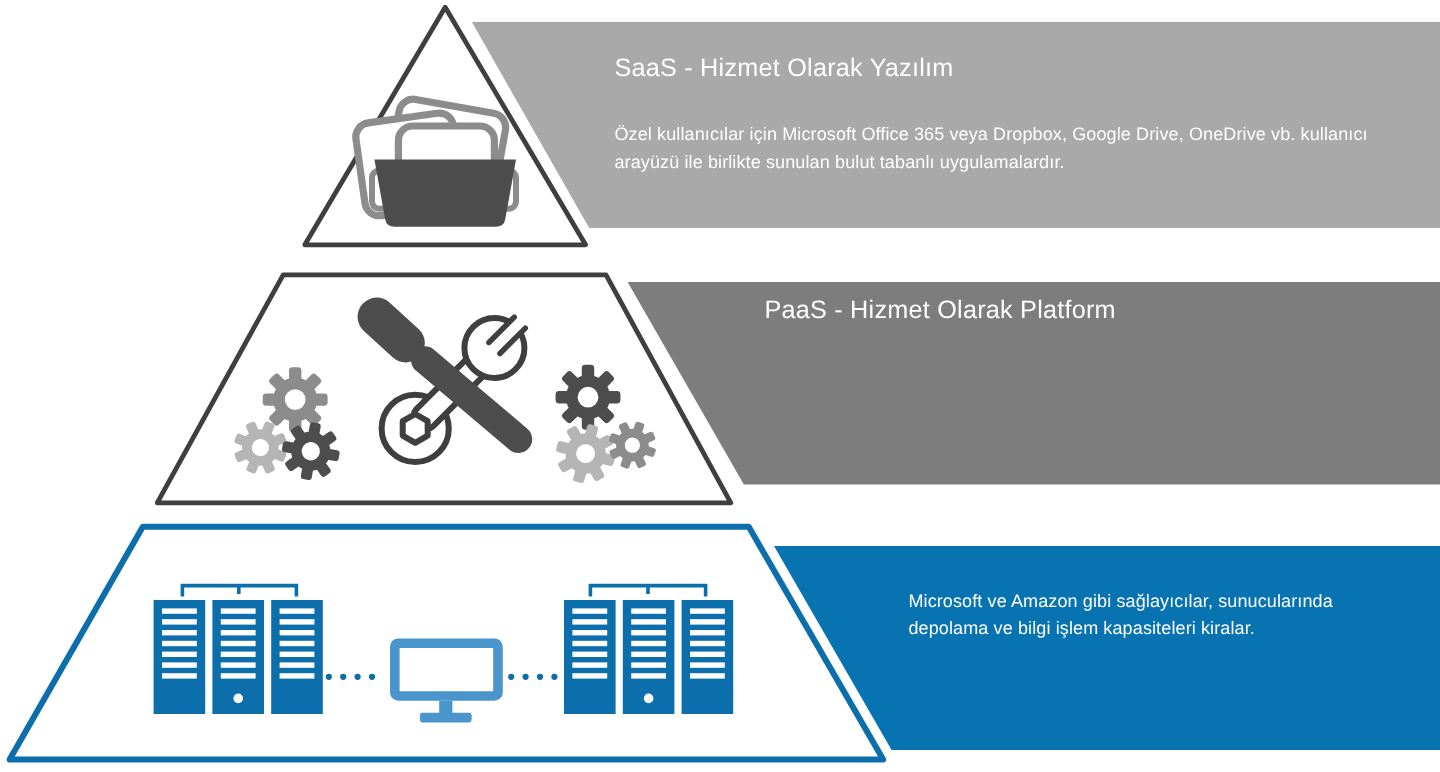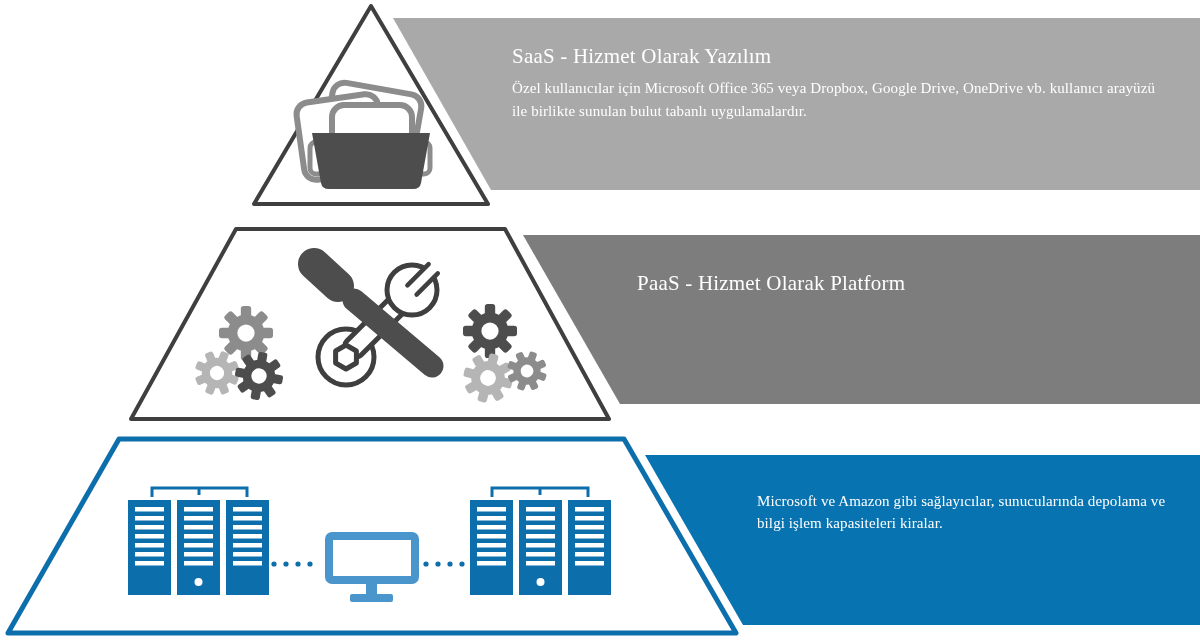--- a/index.html
+++ b/index.html
@@ -1,18 +1,18 @@
 <!DOCTYPE html>
 <html><head>
 <meta charset="utf-8">
 <style>
   html,body{margin:0;padding:0;background:#ffffff;}
   .stage{
     position:relative;width:1200px;height:643px;overflow:hidden;background:#ffffff;
-    font-family:Liberation Serif, serif;
+    font-family:Liberation Sans, sans-serif;
   }
   .band{position:absolute;}
   .band-saas{
     left:393px;top:18px;width:807px;height:172px;background:#a9a9a9;
     clip-path:polygon(0 0,100% 0,100% 100%,98px 100%);
   }
   .band-paas{
     left:523px;top:235px;width:677px;height:169px;background:#7d7d7d;
     clip-path:polygon(0 0,100% 0,100% 100%,97px 100%);
   }
@@ -22,22 +22,22 @@
   }
   .art{position:absolute;left:0;top:0;}
   .tier-text{position:absolute;color:#ffffff;}
   .tier-text h2{
     margin:0;font-size:21px;font-weight:500;letter-spacing:.2px;line-height:1.2;
   }
   .tier-text p{
     margin:0;font-size:15px;font-weight:400;line-height:1.55;letter-spacing:.1px;
   }
   .text-saas{left:512px;top:44px;width:660px;}
-  .text-saas p{margin-top:8px;}
-  .text-paas{left:637px;top:271px;width:515px;}
+  .text-saas p{margin-top:32px;}
+  .text-paas{left:637px;top:246px;width:515px;}
   .text-paas p{margin-top:23px;line-height:1.45;}
   .text-iaas{left:757px;top:482px;width:410px;}
   .text-iaas p{margin-top:9px;line-height:1.45;}
 </style>
 </head>
 <body>
 
 <div class="stage">
 
   <div class="band band-saas"></div>

